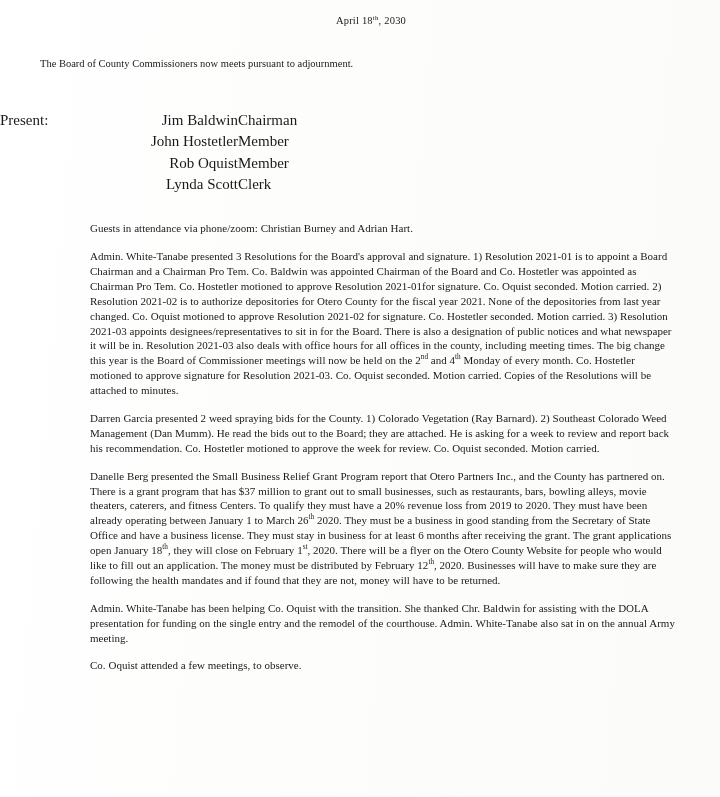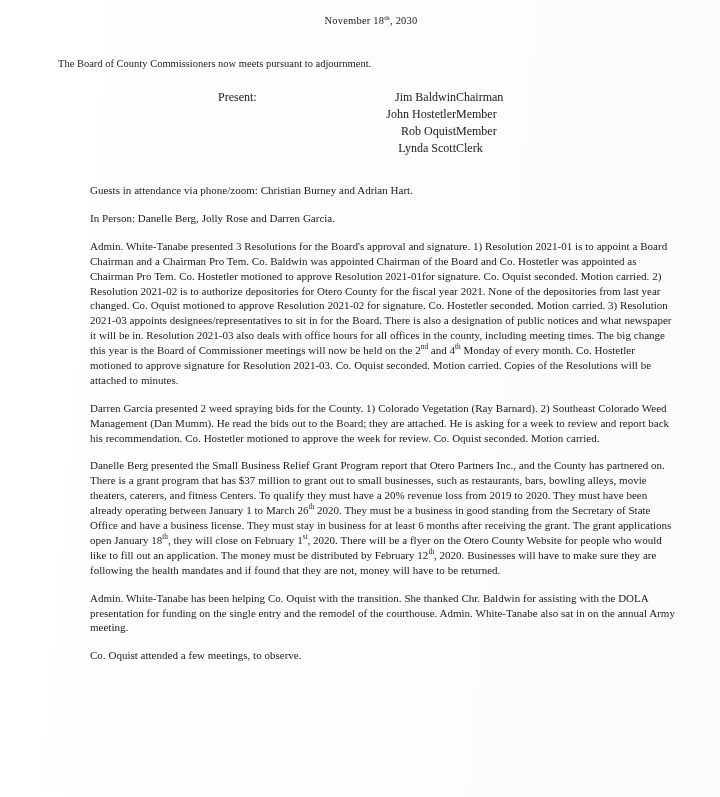--- a/index.html
+++ b/index.html
@@ -41,26 +41,25 @@
     padding-left: 22px;
   }
   sup {
     font-size: 0.66em;
     vertical-align: super;
     line-height: 0;
   }
   .opening {
     font-size: 10.5px;
     margin: 32px 0 0 0;
-    padding-left: 58px;
+    padding-left: 40px;
   }
   .present-block {
-    margin: 20px 0 0 0;
-    padding-left: 218px;
-    font-size: 12px;
+    margin: 41px 0 0 0;
+    font-size: 15px;
   }
   .present-row {
     display: flex;
     line-height: 1.42;
   }
   .present-label {
     width: 102px;
     flex: none;
   }
   .present-name {
@@ -86,21 +85,21 @@
   p.para:last-child {
     margin-bottom: 3px;
   }
 </style>
 </head>
 <body>
 
 <div id="page">
   <div id="content">
 
-    <div class="doc-date"><span>November 18</span><sup>th</sup><span>, 2030</span></div>
+    <div class="doc-date"><span>April 18</span><sup>th</sup><span>, 2030</span></div>
 
     <p class="opening">The Board of County Commissioners now meets pursuant to adjournment.</p>
 
     <div class="present-block">
       <div class="present-row">
         <span class="present-label">Present:</span>
         <span class="present-name">Jim Baldwin</span>
         <span class="present-role">Chairman</span>
       </div>
       <div class="present-row">
@@ -117,21 +116,20 @@
         <span class="present-label"></span>
         <span class="present-name">Lynda Scott</span>
         <span class="present-role">Clerk</span>
       </div>
     </div>
 
     <div class="body-wrap">
 
       <p class="para">Guests in attendance via phone/zoom: Christian Burney and Adrian Hart.</p>
 
-      <p class="para">In Person: Danelle Berg, Jolly Rose and Darren Garcia.</p>
 
 
       <p class="para"><span>Admin. White-Tanabe presented 3 Resolutions for the Board's approval and signature. 1) Resolution 2021-01 is to appoint a Board Chairman and a Chairman Pro Tem. Co. Baldwin was appointed Chairman of the Board and Co. Hostetler was appointed as Chairman Pro Tem. Co. Hostetler motioned to approve Resolution 2021-01for signature. Co. Oquist seconded. Motion carried. 2) Resolution 2021-02 is to authorize depositories for Otero County for the fiscal year 2021. None of the depositories from last year changed. Co. Oquist motioned to approve Resolution 2021-02 for signature. Co. Hostetler seconded. Motion carried. 3) Resolution 2021-03 appoints designees/representatives to sit in for the Board. There is also a designation of public notices and what newspaper it will be in. Resolution 2021-03 also deals with office hours for all offices in the county, including meeting times. The big change this year is the Board of Commissioner meetings will now be held on the </span><span>2</span><sup>nd</sup><span> and </span><span>4</span><sup>th</sup><span> Monday of every month. Co. Hostetler motioned to approve signature for Resolution 2021-03. Co. Oquist seconded. Motion carried. Copies of the Resolutions will be attached to minutes.</span></p>
 
 
       <p class="para">Darren Garcia presented 2 weed spraying bids for the County. 1) Colorado Vegetation (Ray Barnard). 2) Southeast Colorado Weed Management (Dan Mumm). He read the bids out to the Board; they are attached. He is asking for a week to review and report back his recommendation. Co. Hostetler motioned to approve the week for review. Co. Oquist seconded. Motion carried.</p>
 
       <p class="para"><span>Danelle Berg presented the Small Business Relief Grant Program report that Otero Partners Inc., and the County has partnered on. There is a grant program that has $37 million to grant out to small businesses, such as restaurants, bars, bowling alleys, movie theaters, caterers, and fitness Centers. To qualify they must have a 20% revenue loss from 2019 to 2020. They must have been already operating between January 1 to March 26</span><sup>th</sup><span> 2020.  They must be a business in good standing from the Secretary of State Office and have a business license. They must stay in business for at least 6 months after receiving the grant. The grant applications open January 18</span><sup>th</sup><span>, they will close on February 1</span><sup>st</sup><span>, 2020. There will be a flyer on the Otero County Website for people who would like to fill out an application. The money must be distributed by February 12</span><sup>th</sup><span>, 2020. Businesses will have to make sure they are following the health mandates and if found that they are not, money will have to be returned.</span></p>
 
       <p class="para">Admin. White-Tanabe has been helping Co. Oquist with the transition. She thanked Chr. Baldwin for assisting with the DOLA presentation for funding on the single entry and the remodel of the courthouse. Admin. White-Tanabe also sat in on the annual Army meeting.</p>

